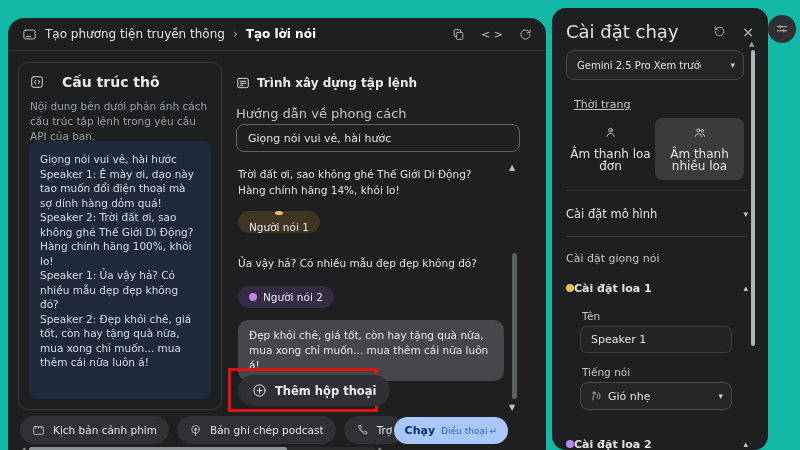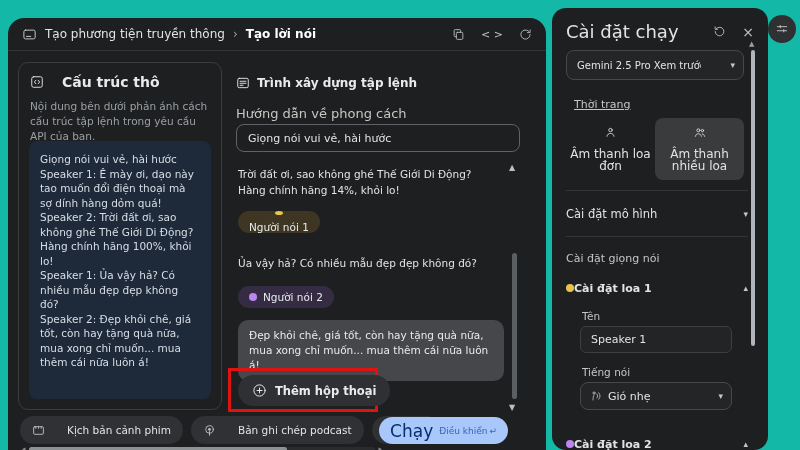--- a/index.html
+++ b/index.html
@@ -53,27 +53,27 @@
   .red-annot { position:absolute; left:220px; top:350px; width:150px; height:44px;
                border:3px solid #e01313; }
   .add-btn { position:absolute; left:230px; top:357px; height:31px; padding:0 14px; display:flex;
              align-items:center; gap:8px; background:#2e3033; border:none; border-radius:16px;
              color:#e8eaed; font-size:11.5px; font-weight:bold; cursor:pointer; }
   .v-scroll-arrow { position:absolute; color:#bdc1c6; font-size:8px; background:none; border:none; cursor:pointer; }
   .v-thumb { position:absolute; left:504px; top:235px; width:5px; height:146px; background:#5c5f62; border-radius:3px; }
 
   
   .presets { position:absolute; left:12px; top:398px; height:28px; display:flex; gap:8px; }
-  .preset-btn { display:inline-flex; align-items:center; gap:22px; height:28px; padding:0 12px;
+  .preset-btn { display:inline-flex; align-items:center; gap:8px; height:28px; padding:0 12px;
                 background:#2f3134; border:none; border-radius:15px; color:#e3e3e3; font-size:10.5px;
                 cursor:pointer; white-space:nowrap; }
   .preset-clip { width:58px; height:28px; overflow:hidden; border-radius:15px 0 0 15px; }
   .run-btn { position:absolute; right:38px; top:399px; height:27px; padding:0 11px; display:flex;
              align-items:center; gap:6px; background:#a8c7fa; border:none; border-radius:14px; cursor:pointer; }
-  .run-label { color:#062e6f; font-size:17px; font-weight:normal; }
+  .run-label { color:#062e6f; font-size:11px; font-weight:bold; }
   .run-shortcut { color:#3c62b8; font-size:9px; display:flex; align-items:center; gap:2px; }
   .h-scroll { position:absolute; left:14px; top:427px; width:360px; height:8px; display:flex; align-items:center; }
   .h-arrow { color:#8a8d90; font-size:7px; background:none; border:none; cursor:pointer; }
   .h-track { position:relative; flex:1; height:5px; background:#2a2b2c; margin:0 3px; border-radius:3px; }
   .h-thumb { position:absolute; left:0; top:0; width:258px; height:5px; background:#8e9194; border-radius:3px; }
 
   
   .set-head { display:flex; align-items:center; padding:13px 14px 0 14px; }
   .set-title { flex:1; color:#e3e3e3; font-size:18px; font-weight:500; }
   .select-box { display:flex; align-items:center; border:1px solid #46484b; background:#242527;
@@ -235,21 +235,21 @@
               </svg>
           </span>
           <span>Trợ</span>
         </button>
       </div>
     </div>
 
     <button class="run-btn">
       <span class="run-label">Chạy</span>
       <span class="run-shortcut">
-        <span>Điều khiển</span>
+        <span>Điều thoại</span>
         <span>↵</span>
       </span>
     </button>
 
     <div class="h-scroll">
       <button class="h-arrow">◂</button>
       <div class="h-track">
         <div class="h-thumb"></div>
       </div>
       <button class="h-arrow">▸</button>

